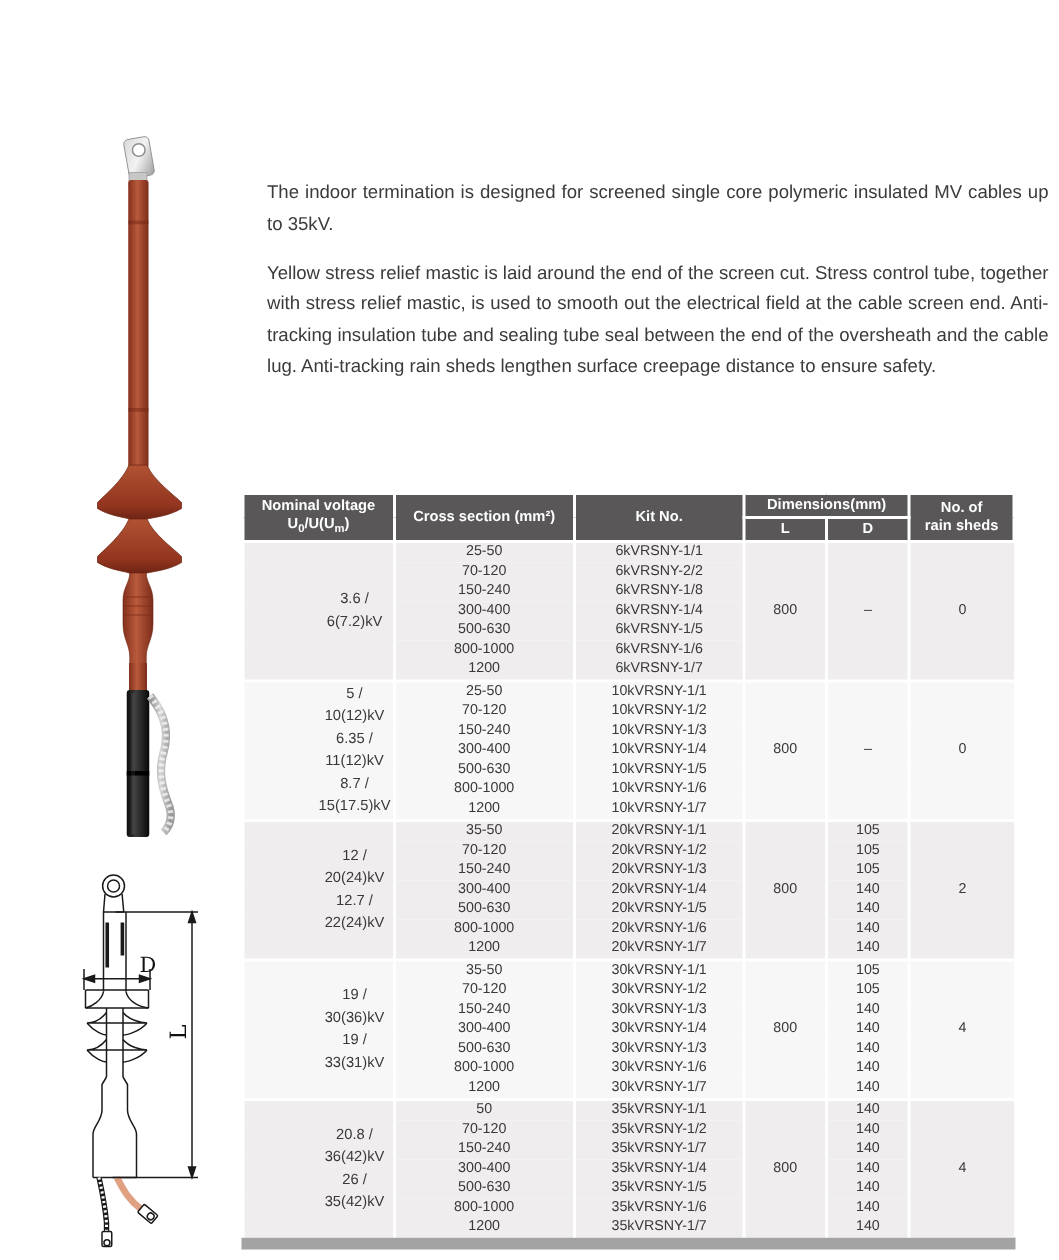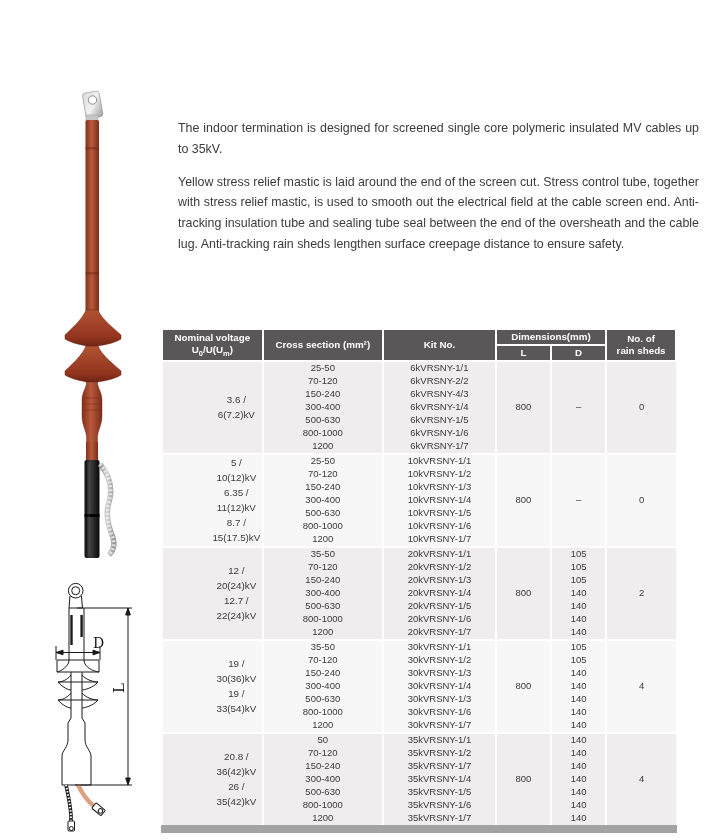--- a/index.html
+++ b/index.html
@@ -188,21 +188,21 @@
             <td rowspan="7">800</td>
             <td rowspan="7">–</td>
             <td rowspan="7">0</td>
           </tr>
           <tr class="sec-odd">
             <td>70-120</td>
             <td>6kVRSNY-2/2</td>
           </tr>
           <tr class="sec-odd">
             <td>150-240</td>
-            <td>6kVRSNY-4/3</td>
+            <td>6kVRSNY-1/8</td>
           </tr>
           <tr class="sec-odd">
             <td>300-400</td>
             <td>6kVRSNY-1/4</td>
           </tr>
           <tr class="sec-odd">
             <td>500-630</td>
             <td>6kVRSNY-1/5</td>
           </tr>
           <tr class="sec-odd">
@@ -286,21 +286,21 @@
             <td>140</td>
           </tr>
           <tr class="sec-odd">
             <td>1200</td>
             <td>20kVRSNY-1/7</td>
             <td>140</td>
           </tr>
           <tr class="sec-even sec-start">
             <td class="voltage-cell" rowspan="7">
               <div>19 / 30(36)kV</div>
-              <div>19 / 33(54)kV</div>
+              <div>19 / 33(31)kV</div>
             </td>
             <td>35-50</td>
             <td>30kVRSNY-1/1</td>
             <td rowspan="7">800</td>
             <td>105</td>
             <td rowspan="7">4</td>
           </tr>
           <tr class="sec-even">
             <td>70-120</td>
             <td>30kVRSNY-1/2</td>

